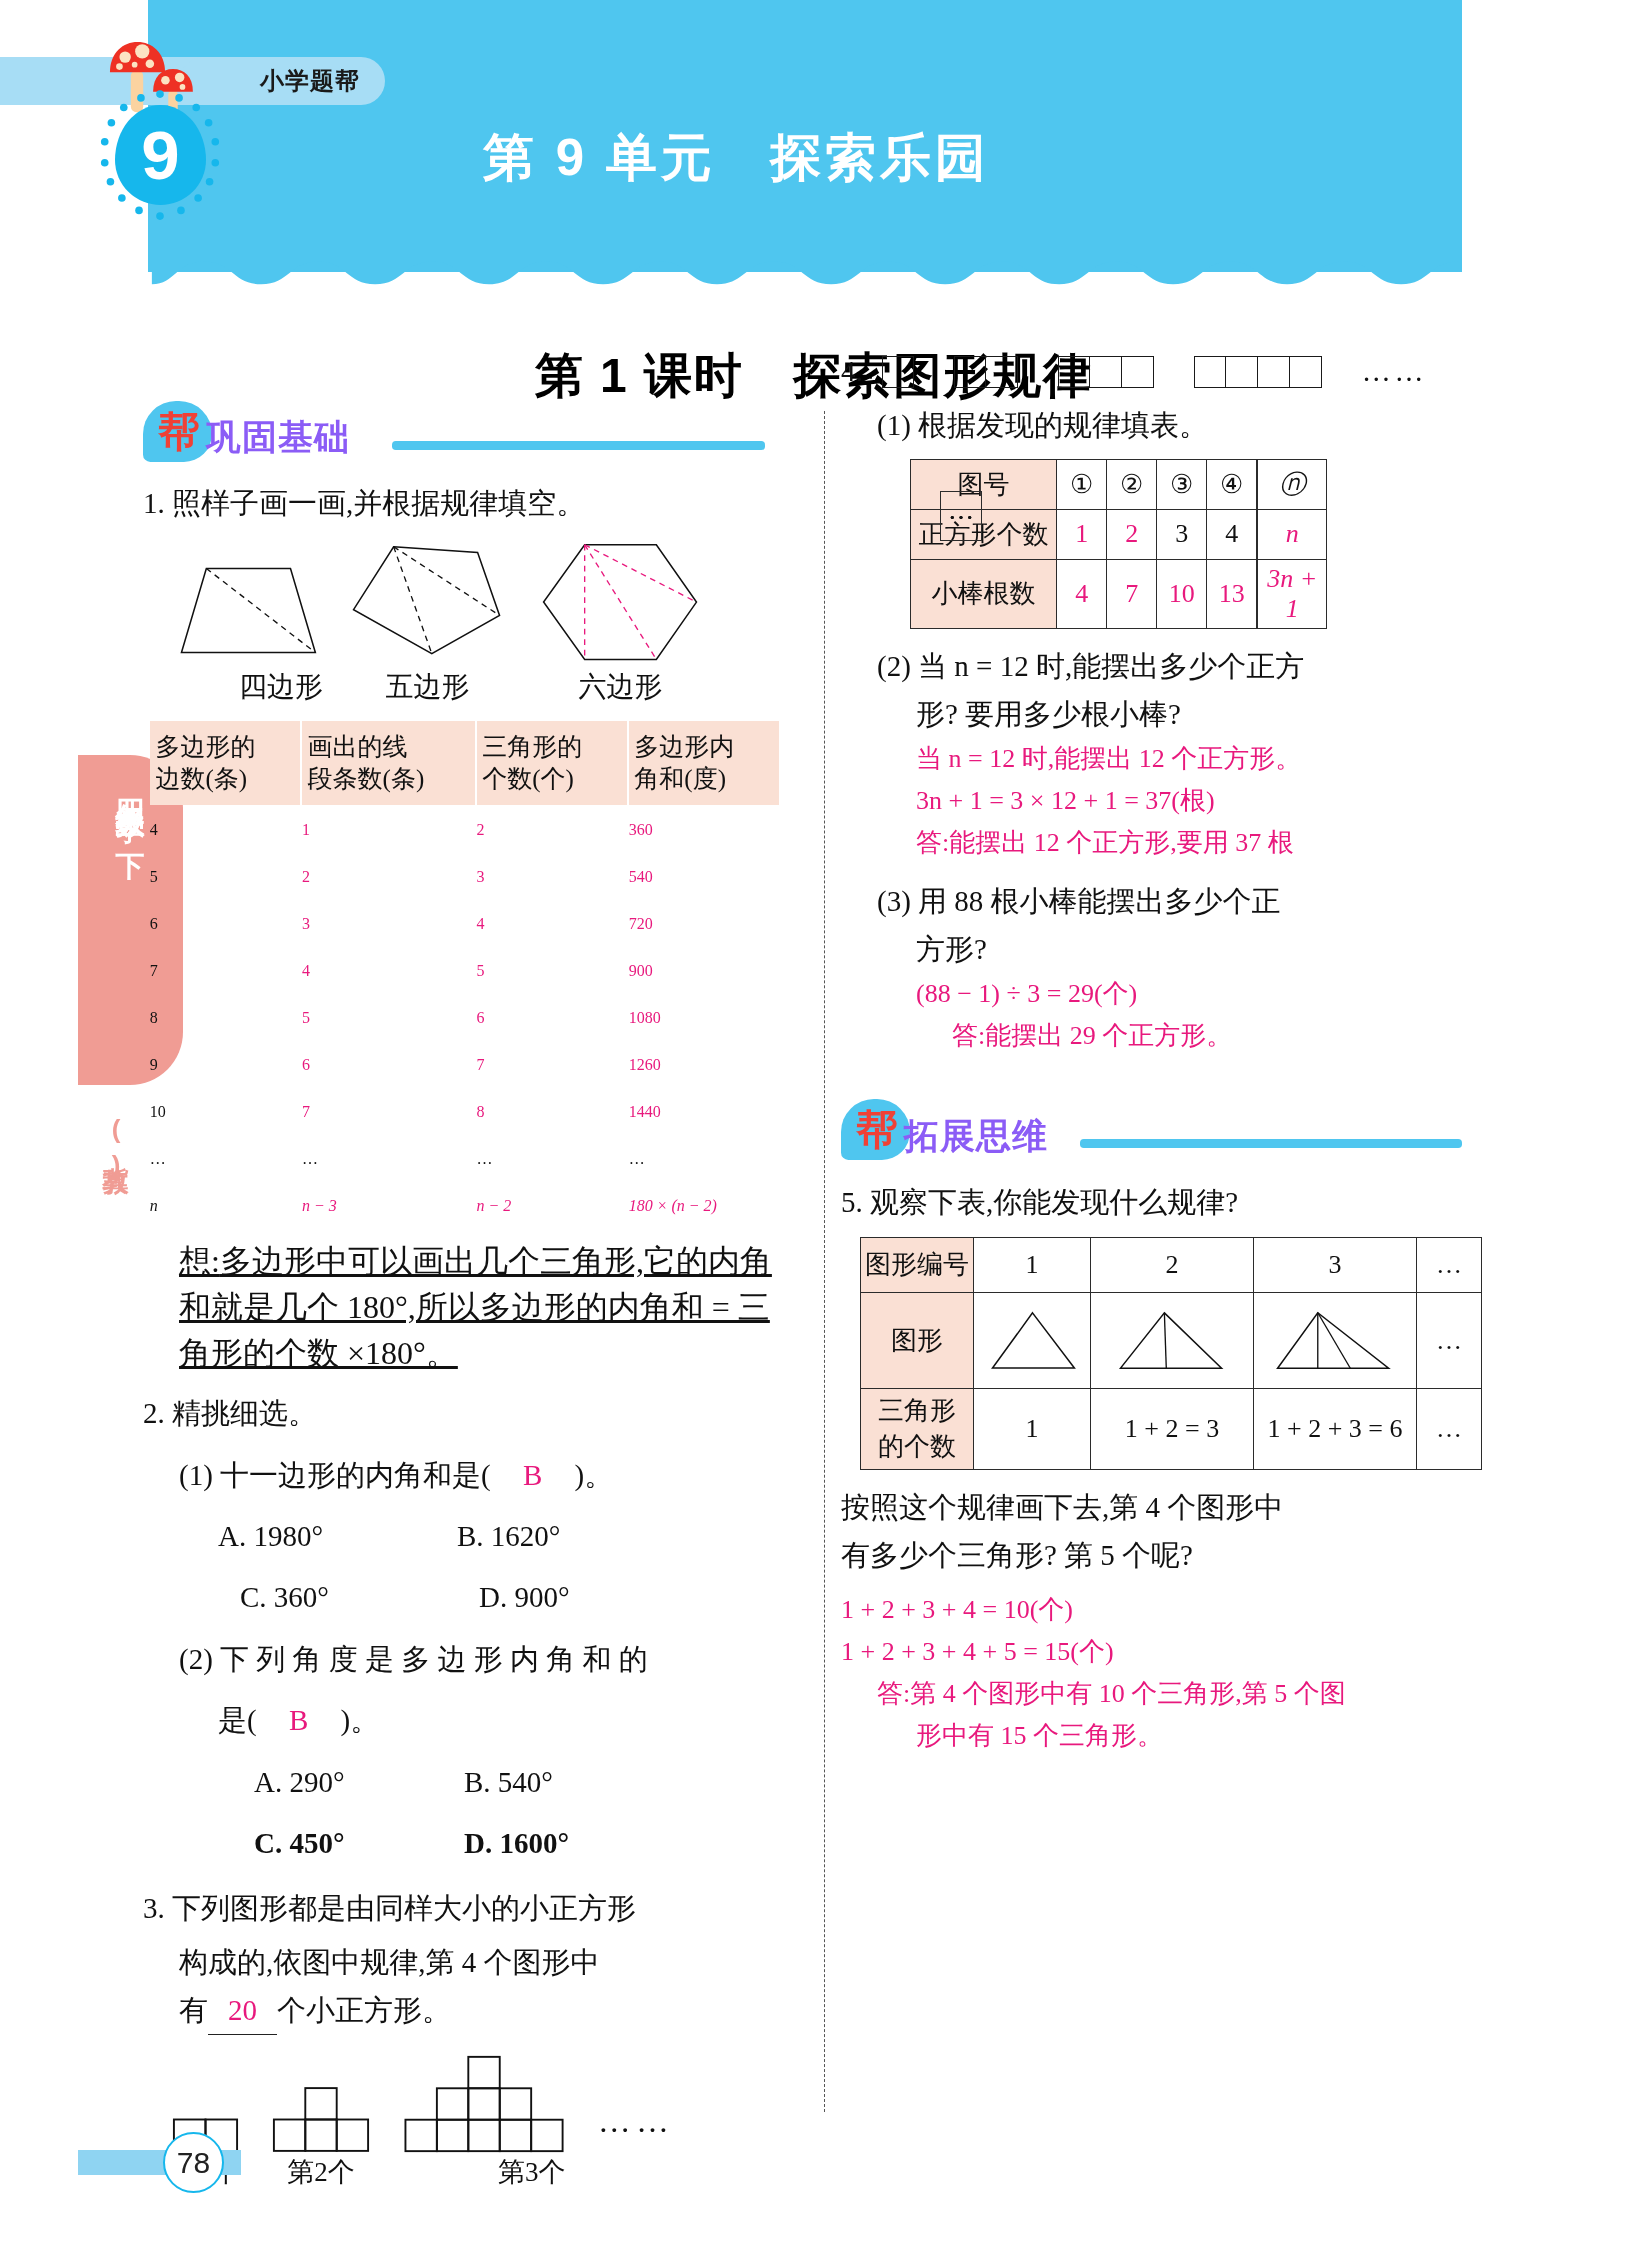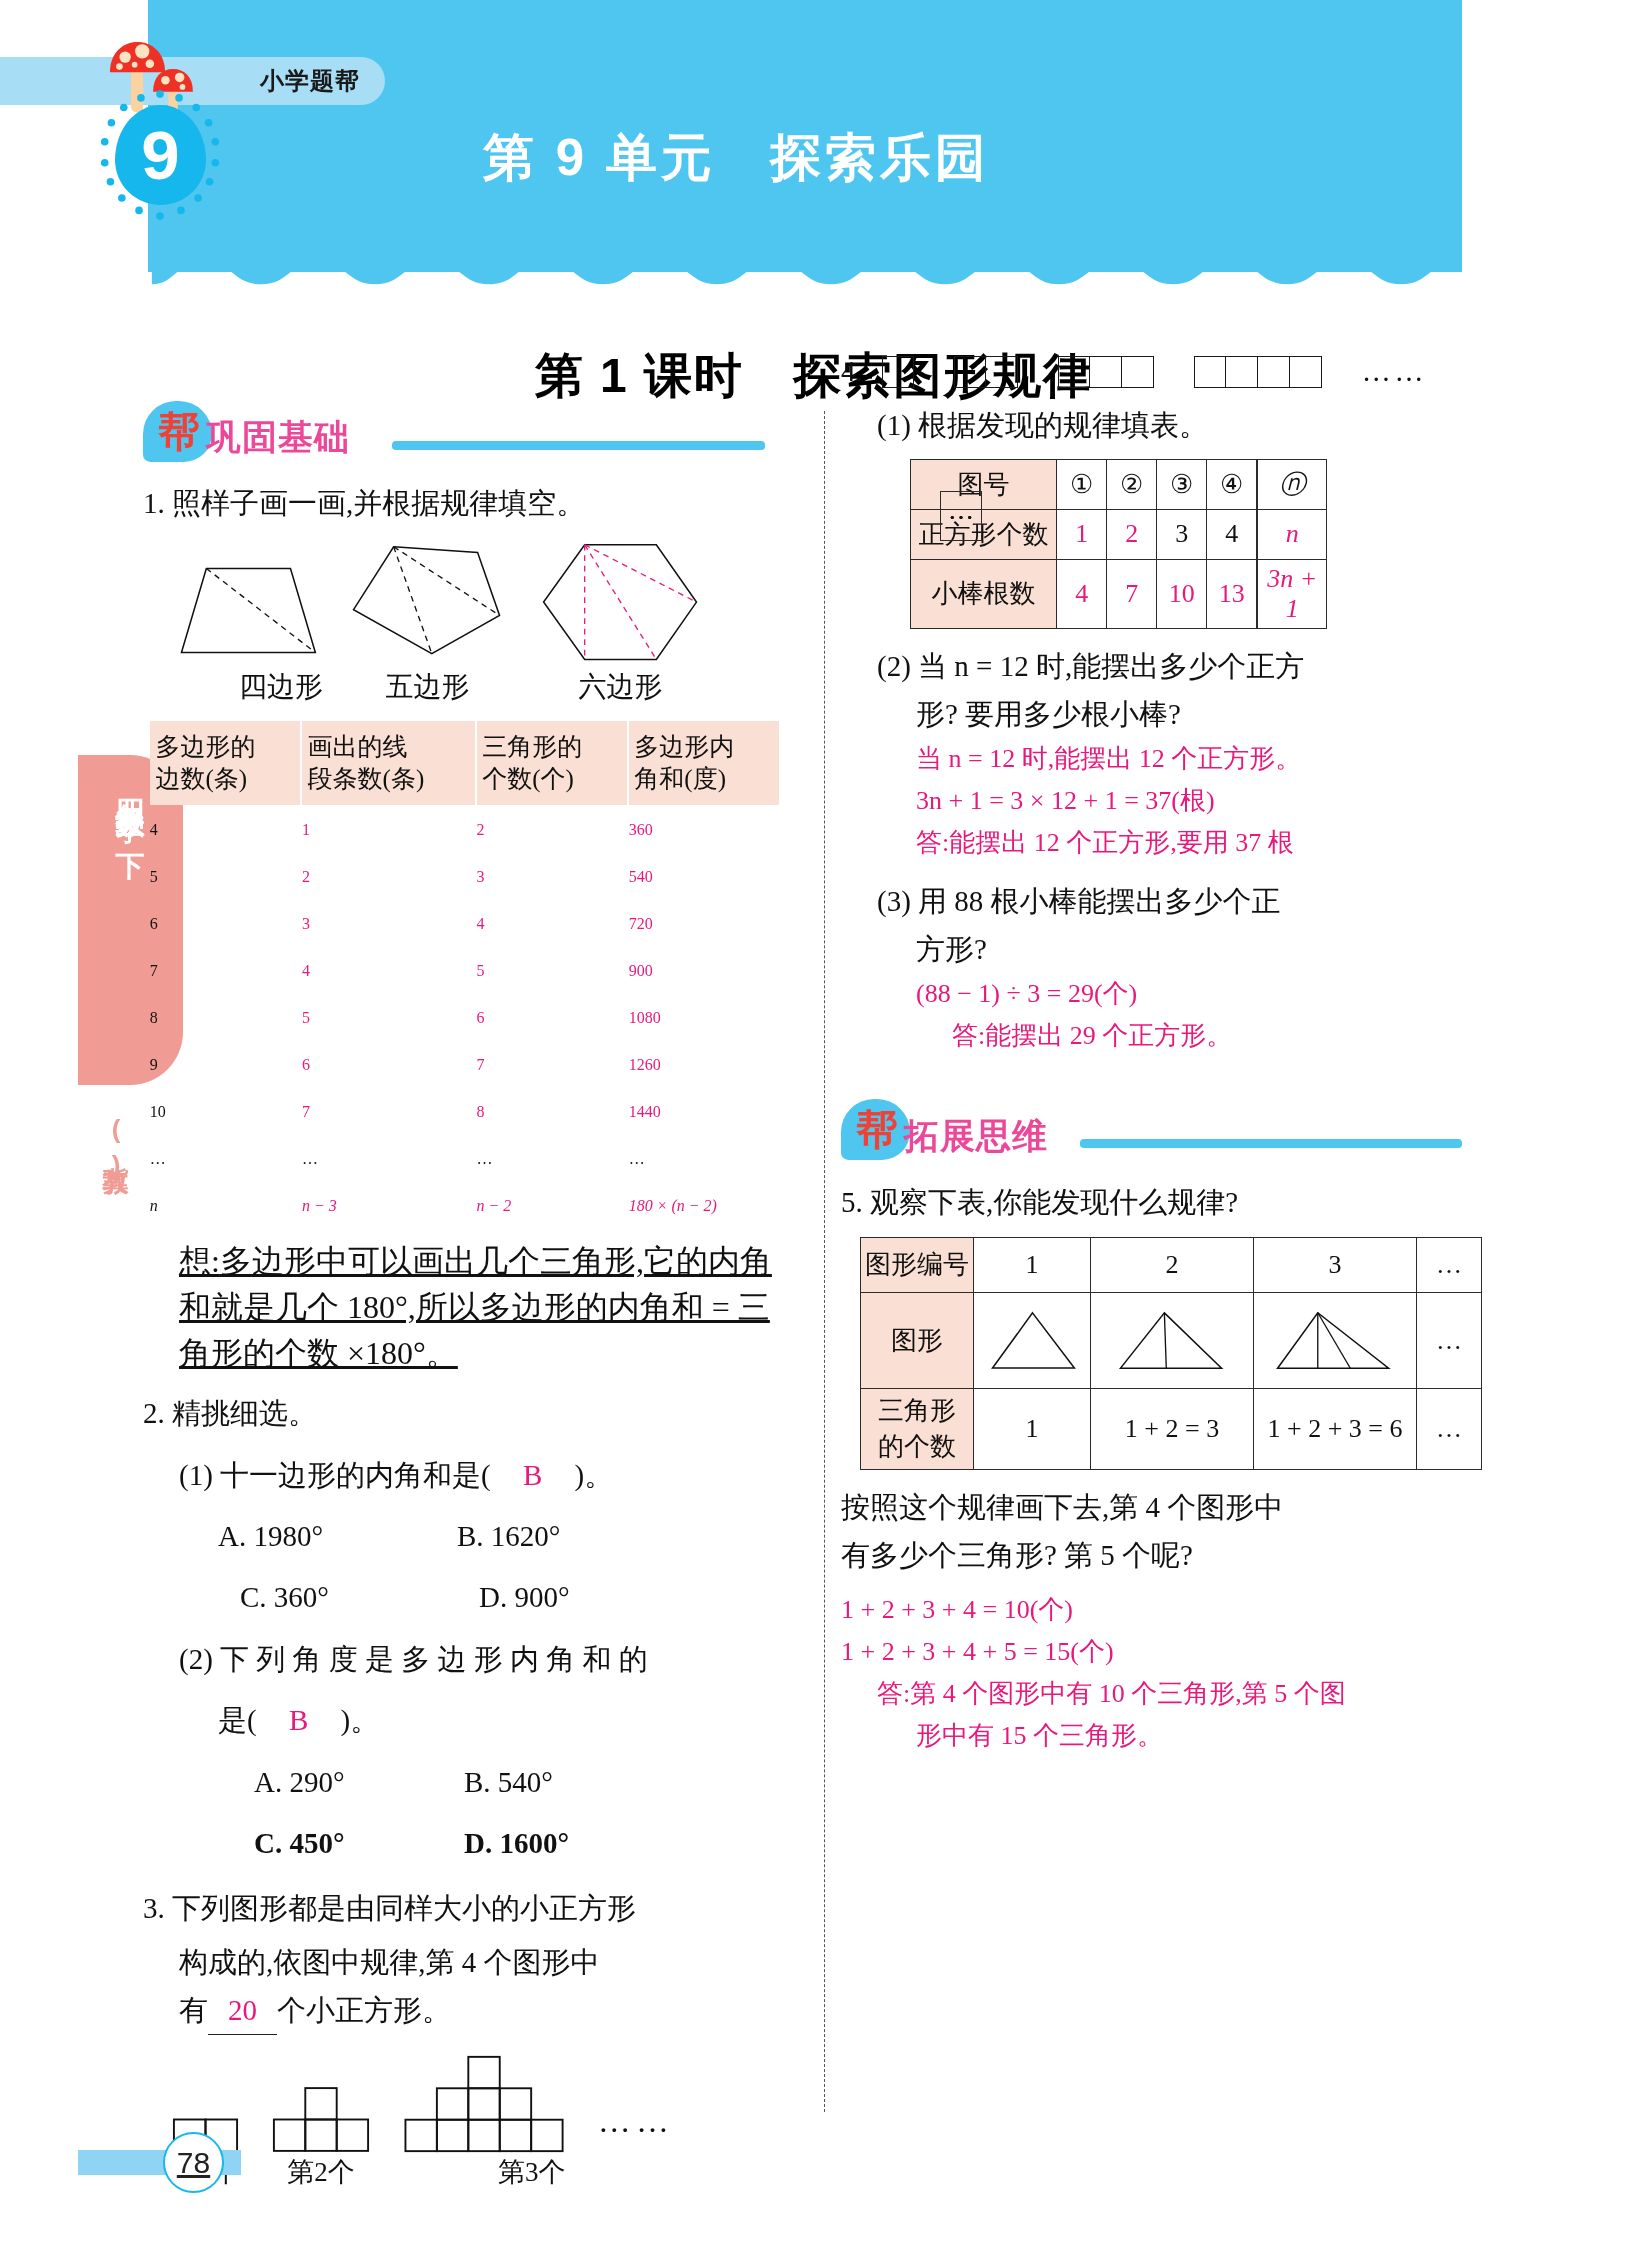--- a/index.html
+++ b/index.html
@@ -79,21 +79,21 @@
   
   .foot-bar{
     position:absolute; left:78px; top:2150px; width:163px; height:25px;
     background:#8fd4f2;
   }
   .foot-num{
     position:absolute; left:163px; top:2132px; width:61px; height:61px;
     border:2.9px solid #16b7ec; border-radius:50%; background:#fff;
     display:flex; align-items:center; justify-content:center;
     font-family:"Liberation Sans","DejaVu Sans",sans-serif;
-    font-size:30px; color:#222;text-decoration:underline;
+    font-size:30px; color:#222;
   }
 
   
   .col{ position:absolute; top:401px; }
   .col-left { left:143px;  width:650px; }
   .col-right{ left:841px;  width:669px; }
   .divider{
     position:absolute; left:824px; top:411px; width:0; height:1701px;
     border-left:1.9px dashed #555;
   }
@@ -105,21 +105,21 @@
     background:#4fc6ef; border-radius:34px 34px 29px 7.6px;
   }
   .sec-bang{
     position:absolute; left:7.6px; top:3.8px; width:57px; height:54px;
     display:flex; align-items:center; justify-content:center;
     color:#ef4136; font-weight:bold; font-size:42px;
     font-family:"Liberation Sans","DejaVu Sans",sans-serif;
   }
   .sec-txt{
     position:absolute; left:63px; top:13.4px;
-    color:#ec4899; font-weight:bold; font-size:35px; letter-spacing:1px;
+    color:#8b5cf6; font-weight:bold; font-size:35px; letter-spacing:1px;
     font-family:"Liberation Sans","DejaVu Sans",sans-serif;
     white-space:nowrap;
   }
   .sec-rule{
     position:absolute; left:249px; top:40px; width:373px; height:8.6px;
     background:#4fc6ef; border-radius:3.8px;
   }
   .sec-rule.r2{ width:382px; left:239px; }
 
   

